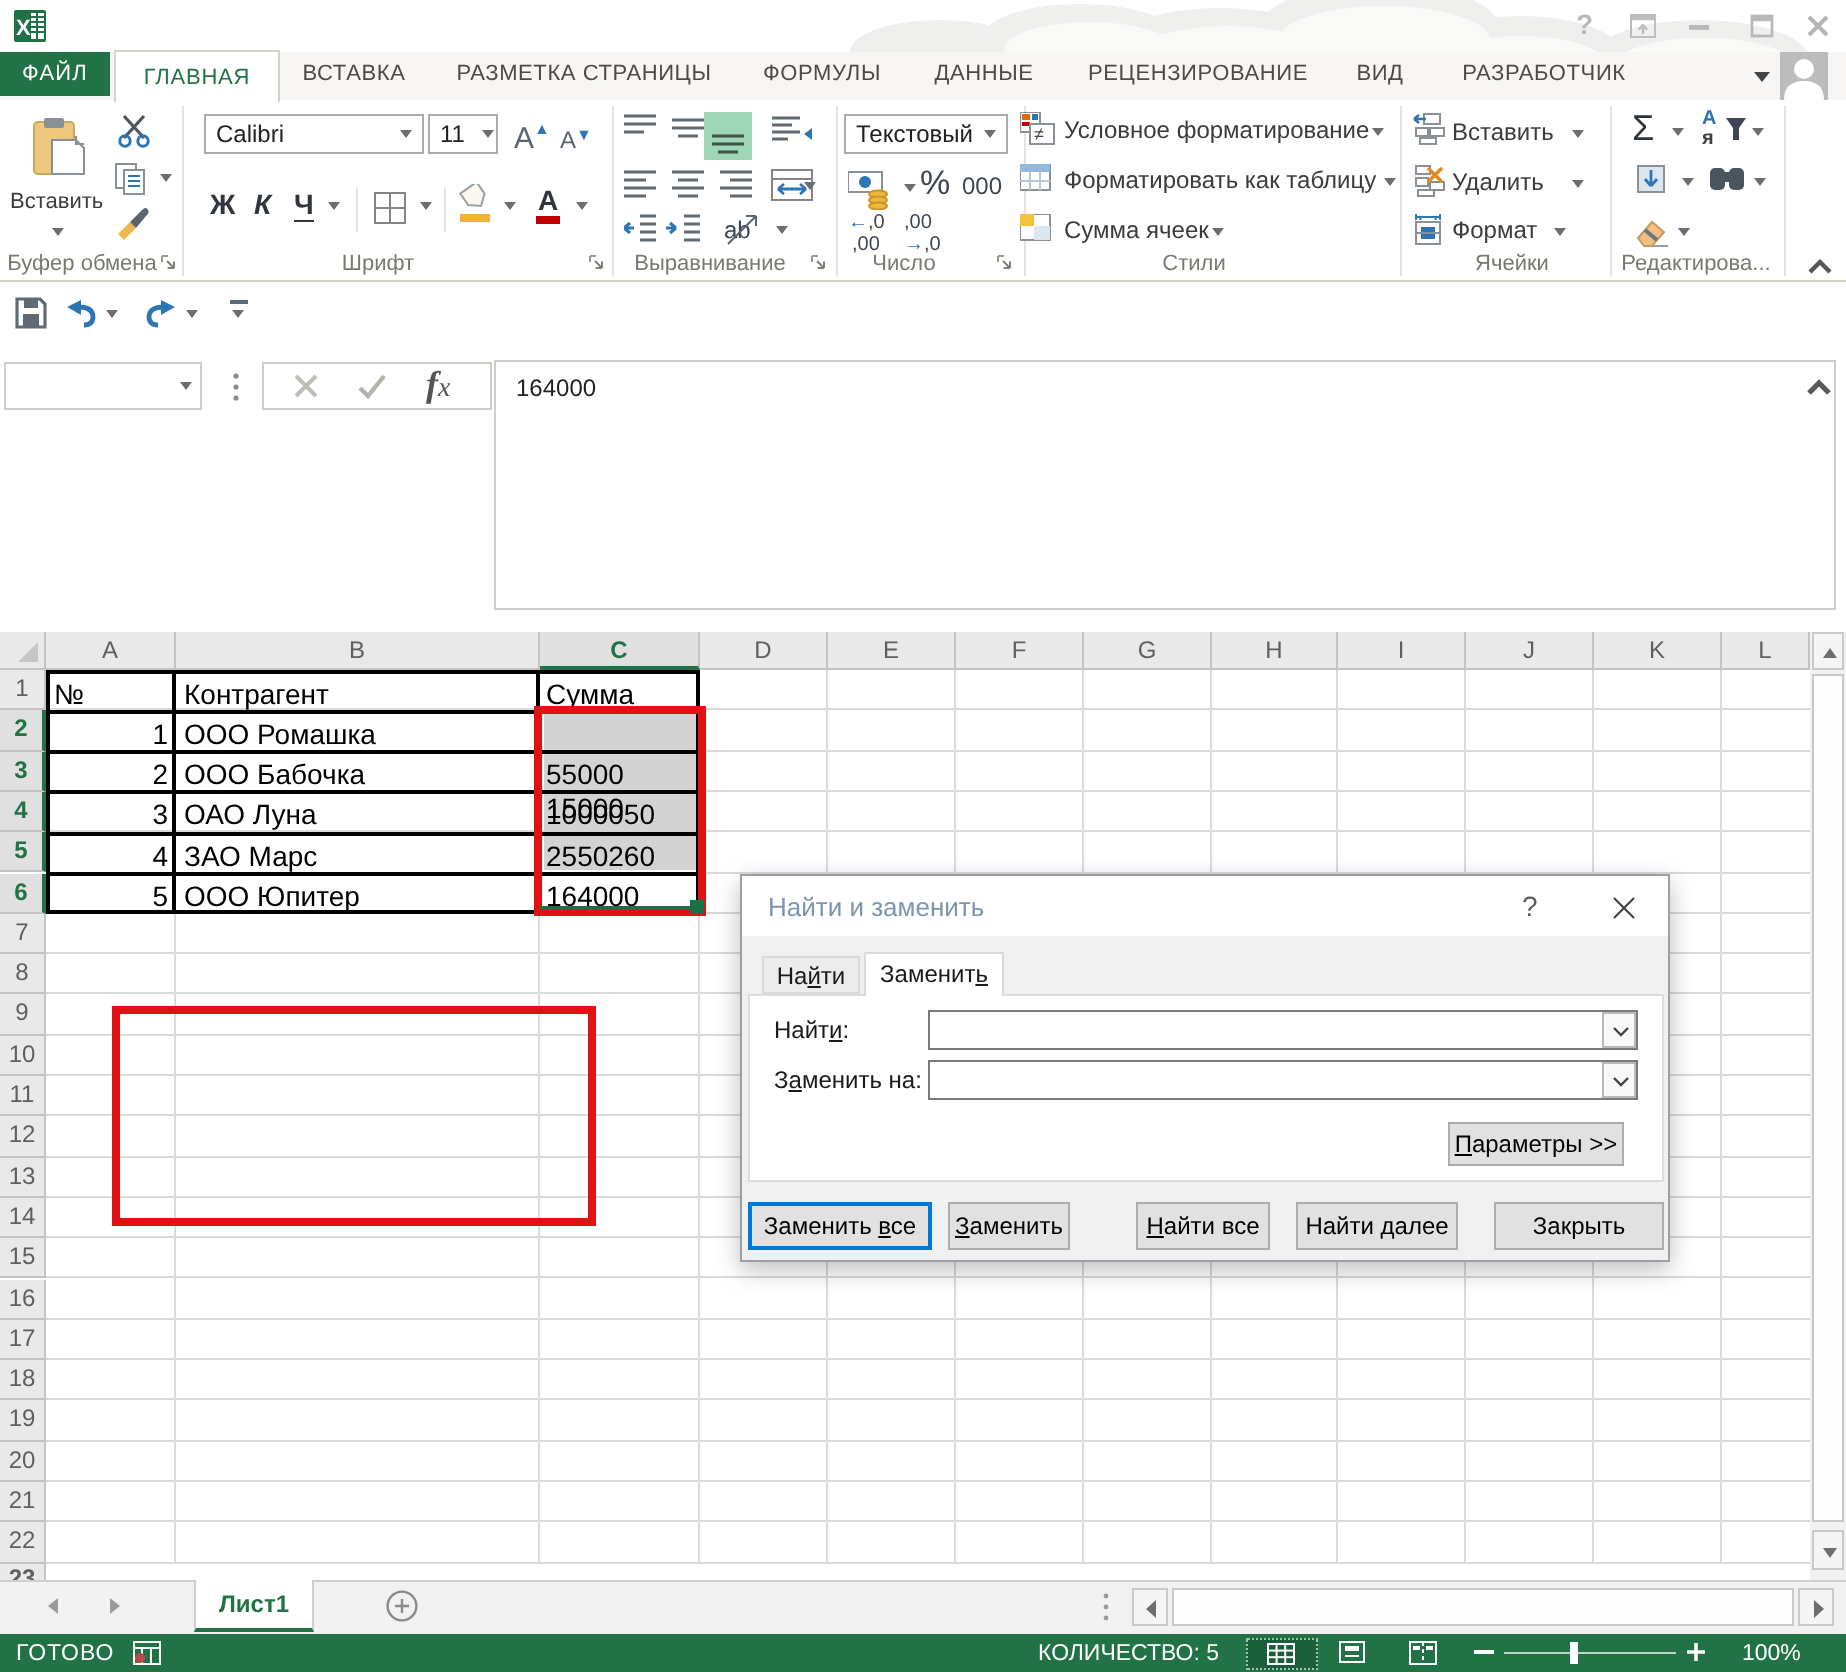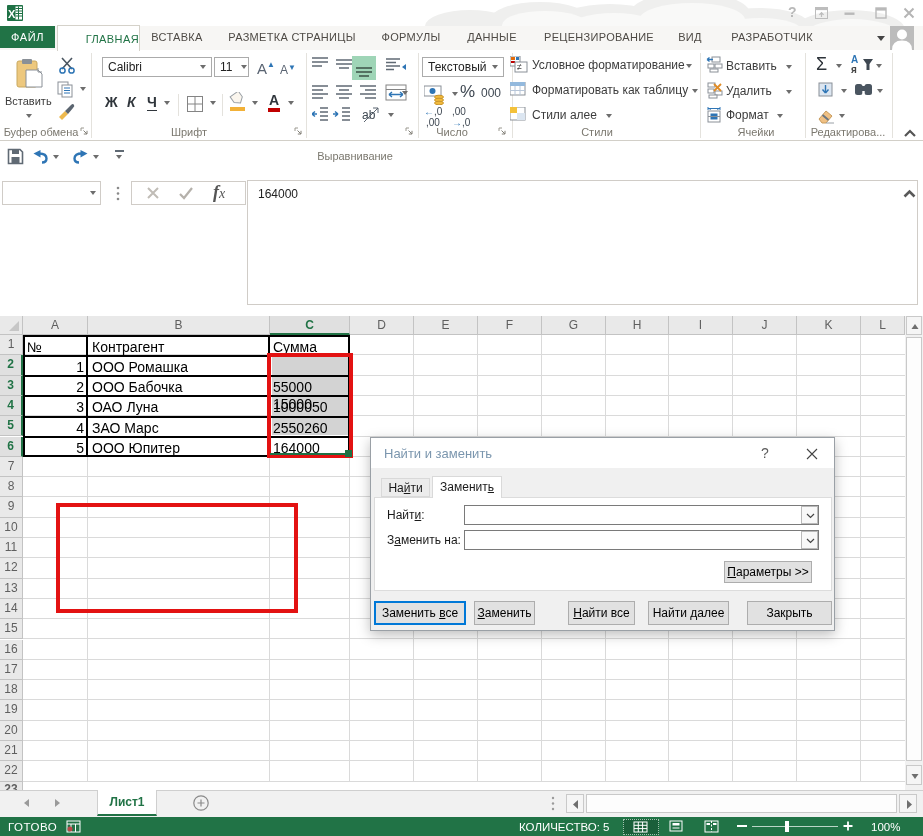--- a/index.html
+++ b/index.html
@@ -6,21 +6,21 @@
 html,body { width:923px; height:836px; overflow:hidden; background:#fff; }
 body { font-family:"Liberation Sans", sans-serif; }
 #app { position:relative; width:923px; height:836px; background:#fff; overflow:hidden; }
 .abs { position:absolute; }
 u { text-decoration:underline; }
 
 #title-text { left:0; right:0; top:5px; text-align:center; font-size:13px; color:#8b8b8b; }
 
 #tabrow { left:0; top:26px; width:923px; height:24px; background:#f7f6f4; }
 #file-tab { left:0; top:26px; width:55px; height:22px; background:#217346; color:#fff; font-size:11px; text-align:center; line-height:22px; letter-spacing:.6px; z-index:3; }
-#home-tab { left:57px; top:25px; width:83px; height:26px; background:#fff; border:1px solid #d5d2ca; border-bottom:none; color:#217346; font-size:11px; text-align:right; line-height:26px; letter-spacing:.4px; z-index:3; }
+#home-tab { left:57px; top:25px; width:83px; height:26px; background:#fff; border:1px solid #d5d2ca; border-bottom:none; color:#217346; font-size:11px; text-align:center; line-height:26px; letter-spacing:.4px; z-index:3; }
 .tab { top:26px; height:22px; color:#4e4a45; font-size:11px; line-height:22px; letter-spacing:.3px; transform:translateX(-50%); white-space:nowrap; }
 
 #ribbon { left:0; top:50px; width:923px; height:91px; background:#fff; border-bottom:1px solid #d2cfc8; }
 .gsep { top:53px; width:1px; height:85px; background:#e4e2dd; }
 .glabel { top:126px; font-size:11px; color:#7b786f; text-align:center; transform:translateX(-50%); white-space:nowrap; }
 .rtext { font-size:12px; color:#3c3c3c; white-space:nowrap; }
 .combo { background:#fff; border:1px solid #ababab; font-size:12px; color:#222; }
 .ddm { width:0; height:0; border-left:3px solid transparent; border-right:3px solid transparent; border-top:4px solid #6d6d6d; }
 
 .chd { top:316px; height:19px; background:#e9e9e9; border-right:1px solid #c3c3c3; border-bottom:1px solid #c3c3c3; font-size:12px; color:#5f5f5f; text-align:center; line-height:18px; }
@@ -113,21 +113,21 @@
 <div class="abs" id="ribbon"></div>
 <div class="abs gsep" style="left:91px;"></div>
 <div class="abs gsep" style="left:306px;"></div>
 <div class="abs gsep" style="left:418px;"></div>
 <div class="abs gsep" style="left:512px;"></div>
 <div class="abs gsep" style="left:700px;"></div>
 <div class="abs gsep" style="left:805px;"></div>
 <div class="abs gsep" style="left:892px;"></div>
 <div class="abs glabel" style="left:41px;">Буфер обмена</div>
 <div class="abs glabel" style="left:189px;">Шрифт</div>
-<div class="abs glabel" style="left:355px;margin-top:24px;">Выравнивание</div>
+<div class="abs glabel" style="left:355px;">Выравнивание</div>
 <div class="abs glabel" style="left:452px;">Число</div>
 <div class="abs glabel" style="left:597px;">Стили</div>
 <div class="abs glabel" style="left:756px;">Ячейки</div>
 <div class="abs glabel" style="left:848px;">Редактирова...</div>
 
 <svg class="abs" style="left:80px;top:127px;" width="9" height="9">
       <path d="M1 1 L1 4 M1 1 L4 1" stroke="#9a988f" fill="none"></path>
       <path d="M3.5 3.5 L7 7 M7 7 L7 3.8 M7 7 L3.8 7" stroke="#817f76" fill="none"></path>
     </svg>
 <svg class="abs" style="left:294px;top:127px;" width="9" height="9">
@@ -279,21 +279,21 @@
         <line x1="10" y1="4" x2="10" y2="13"></line>
       </g>
     </svg>
 <div class="abs rtext" style="left:532px;top:83px;">Форматировать как таблицу</div>
 <div class="abs ddm" style="left:692px;top:89px;"></div>
 <svg class="abs" style="left:510px;top:107px;" width="17" height="16">
       <rect x="0" y="0" width="15" height="13" fill="#fff" stroke="#8a9097"></rect>
       <rect x="0" y="0" width="7" height="6" fill="#f3c13a"></rect>
       <rect x="7" y="6" width="8" height="7" fill="#dce6f1"></rect>
     </svg>
-<div class="abs rtext" style="left:532px;top:108px;">Стили алее</div>
+<div class="abs rtext" style="left:532px;top:108px;">Сумма ячеек</div>
 <div class="abs ddm" style="left:606px;top:114px;"></div>
 
 <svg class="abs" style="left:706px;top:56px;" width="18" height="17">
       <g fill="#fff" stroke="#8a9097">
         <rect x="6" y="1" width="8" height="5"></rect>
         <rect x="2" y="8" width="6" height="4"></rect>
         <rect x="9" y="8" width="7" height="4"></rect>
         <rect x="4" y="13" width="8" height="3"></rect>
       </g>
       <path d="M7 3.5 L1 3.5 M1 3.5 L3.5 1.5 M1 3.5 L3.5 5.5" stroke="#2e75b5" stroke-width="1.3" fill="none"></path>

